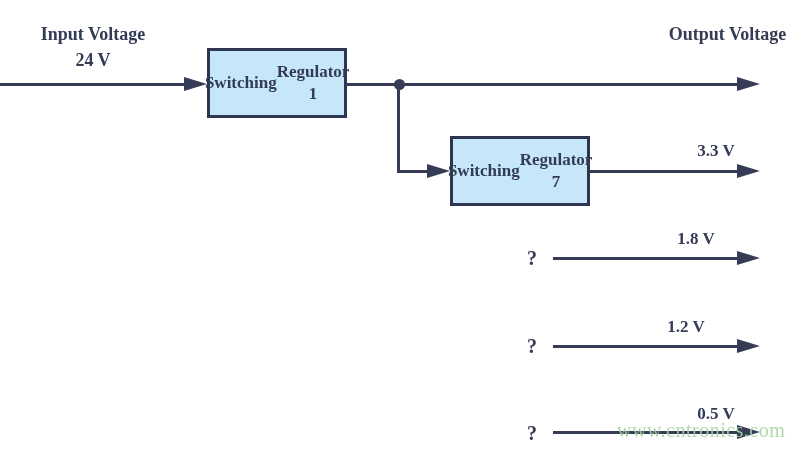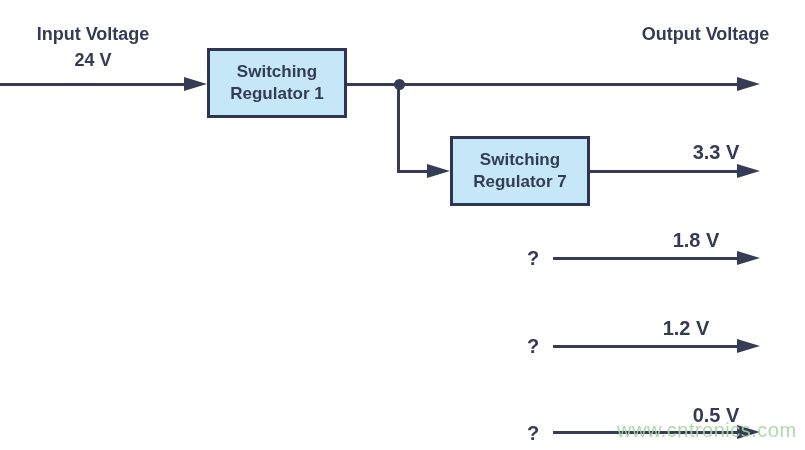--- a/index.html
+++ b/index.html
@@ -8,72 +8,72 @@
     --box-fill:#c5e7f7;
     --box-border:#2e3550;
     --wm:#a6d5a3;
     --bg:#ffffff;
   }
   html,body{margin:0;padding:0;background:#f2f2f2;}
   .canvas{
     position:relative;
     width:805px;height:450px;
     background:var(--bg);
-    font-family:Liberation Sans, sans-serif;
+    font-family:Liberation Serif, serif;
     overflow:hidden;
     margin:0 auto;
   }
   .line{position:absolute;background:var(--line);}
   .line.h{height:3px;}
   .line.v{width:3px;}
   .head{
     position:absolute;width:0;height:0;
     border-top:7px solid transparent;
     border-bottom:7px solid transparent;
     border-left:23px solid var(--line);
   }
   .dot{
     position:absolute;width:11px;height:11px;border-radius:50%;
     background:var(--line);
   }
   .reg{
     position:absolute;width:140px;height:70px;box-sizing:border-box;
     background:var(--box-fill);
     border:3px solid var(--box-border);
-    display:flex;flex-direction:column;align-items:center;justify-content:center;
+    display:flex;flex-direction:row;align-items:center;justify-content:center;
     font-weight:bold;font-size:17px;line-height:22px;color:var(--text);
     text-align:center;
   }
   .io{
     position:absolute;text-align:center;
     font-weight:bold;font-size:18px;line-height:26px;color:var(--text);
   }
   .vlab{
     position:absolute;width:148px;text-align:center;
-    font-weight:bold;font-size:20px;color:var(--text);
+    font-weight:bold;font-size:17px;color:var(--text);
   }
   .q{
     position:absolute;font-weight:bold;font-size:20px;color:var(--text);
   }
   .wm{
     position:absolute;left:617px;top:419px;
     font-size:20px;letter-spacing:0.5px;color:var(--wm);opacity:0.9;
   }
 </style>
 </head>
 <body>
 
 <div class="canvas">
 
   <div class="io" style="left:6px;top:21px;width:174px;">
     <div>Input Voltage</div>
     <div>24 V</div>
   </div>
 
-  <div class="io" style="left:628px;top:21px;width:155px;">
+  <div class="io" style="left:650px;top:21px;width:155px;">
     <div>Output Voltage</div>
   </div>
 
   <div class="line h" style="left:0;top:83px;width:185px;"></div>
   <div class="head" style="left:184px;top:77px;"></div>
 
   <div class="reg" style="left:207px;top:48px;">
     <span>Switching</span>
     <span>Regulator 1</span>
   </div>

